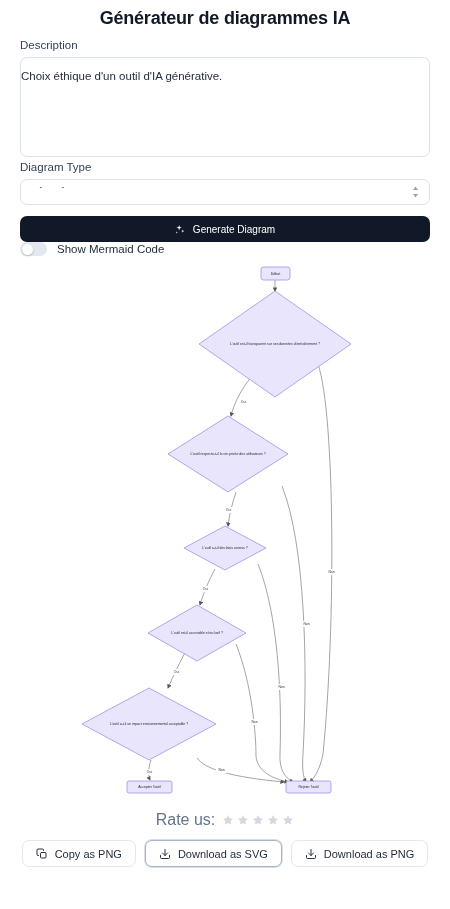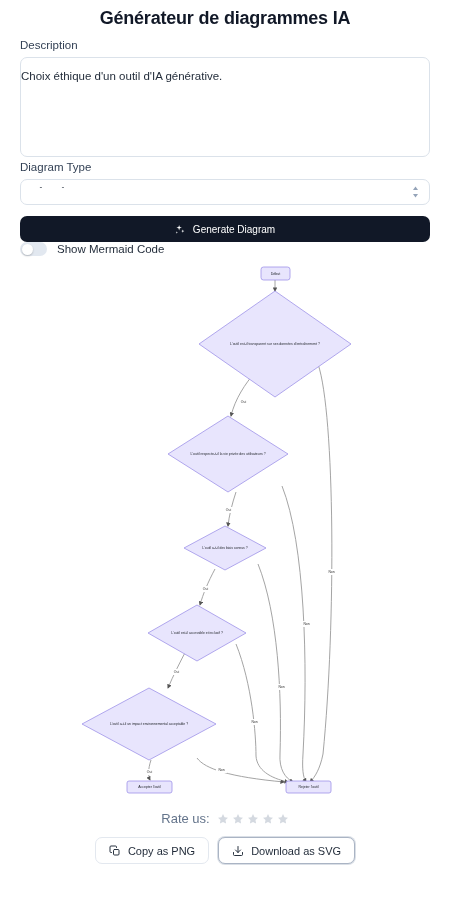--- a/index.html
+++ b/index.html
@@ -140,21 +140,21 @@
   }
   .edge-label-bg { fill: #ffffff; }
 
   .rate-row {
     display: flex;
     align-items: center;
     justify-content: center;
     gap: 7px;
     margin-top: 2px;
   }
-  .rate-label { font-size: 13px; color: #64748b; }
+  .rate-label { font-size: 16px; color: #64748b; }
   .stars { display: flex; gap: 3px; }
   .star { width: 12px; height: 12px; color: #d4d9e0; cursor: pointer; }
 
   .footer-btns {
     display: flex;
     justify-content: center;
     gap: 9px;
     margin-top: 11px;
   }
   .fbtn {
@@ -353,15 +353,23 @@
 
     <button class="fbtn focused">
       <svg viewBox="0 0 24 24" fill="none" stroke="currentColor" stroke-width="1.9" stroke-linecap="round" stroke-linejoin="round">
         <path d="M21 15v4a2 2 0 0 1-2 2H5a2 2 0 0 1-2-2v-4"></path>
         <path d="M7 10l5 5 5-5"></path>
         <path d="M12 15V3"></path>
       </svg>
       <span>Download as SVG</span>
     </button>
 
+    <button class="fbtn">
+      <svg viewBox="0 0 24 24" fill="none" stroke="currentColor" stroke-width="1.9" stroke-linecap="round" stroke-linejoin="round">
+        <path d="M21 15v4a2 2 0 0 1-2 2H5a2 2 0 0 1-2-2v-4"></path>
+        <path d="M7 10l5 5 5-5"></path>
+        <path d="M12 15V3"></path>
+      </svg>
+      <span>Download as PNG</span>
+    </button>
   </div>
 
 </div>
 
 </body></html>

